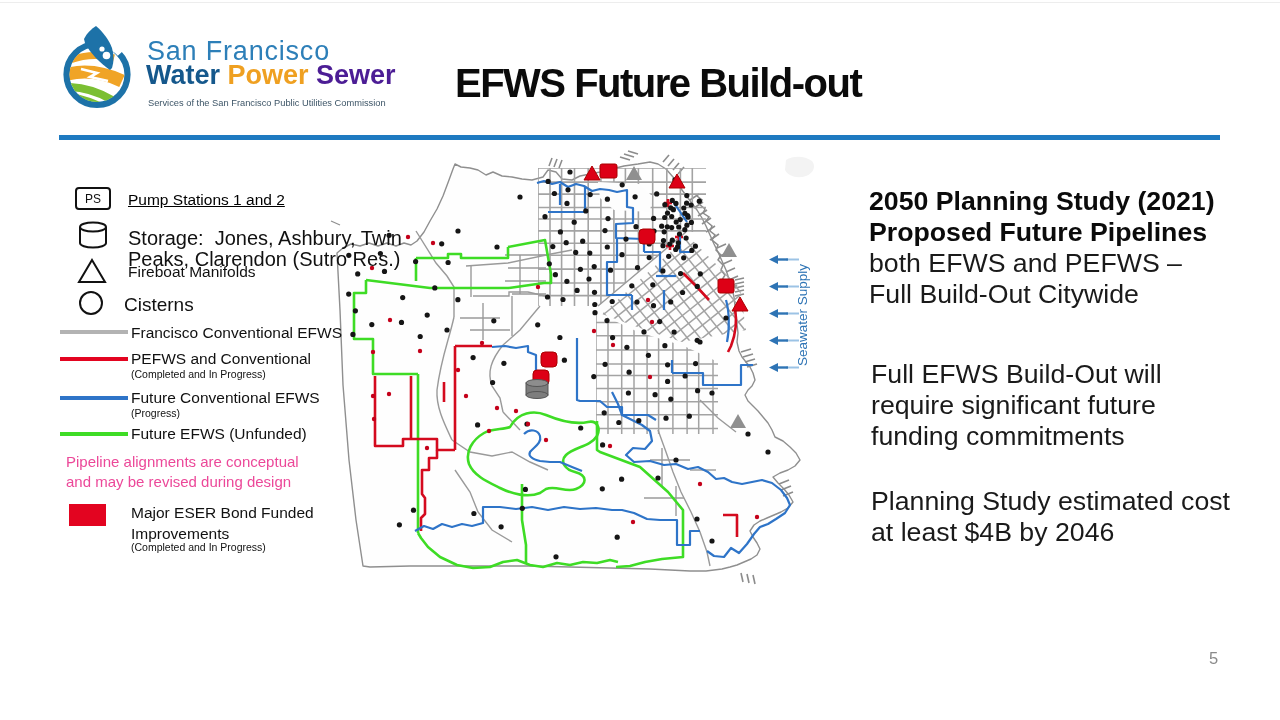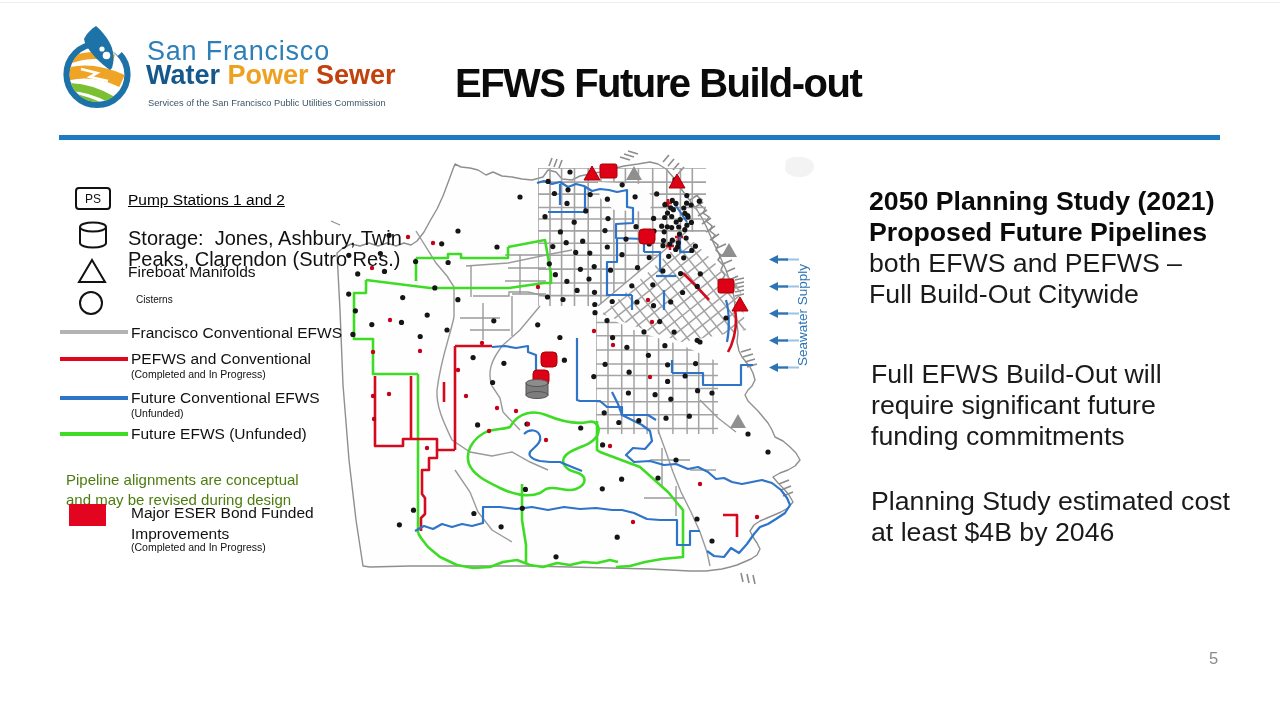--- a/index.html
+++ b/index.html
@@ -28,21 +28,21 @@
 <path d="M 25,45 L 41,49 L 34,53 L 52,57" fill="none" stroke="#fff" stroke-width="2.6"></path>
 </g>
 
 <path d="M 40,2 C 47,8 53,16 56,24 C 58,31 58,38 56,44 L 54,46 C 44,39 34,29 29,19 L 28,15 C 31,9 35,5 40,2 Z" fill="#1d72a8"></path>
 <circle cx="46" cy="25" r="2.6" fill="#fff"></circle>
 <circle cx="50.5" cy="31.5" r="3.8" fill="#fff"></circle>
 </svg>
 
 <div class="abs" style="left:147px;top:36px;font-size:27px;letter-spacing:0.8px;color:#2d7fb8;text-align:right;">San Francisco</div>
 
-<div class="abs" style="left:146px;top:60px;font-size:27px;font-weight:bold;letter-spacing:0px;"><span style="color:#15588c;">Water</span> <span style="color:#efa021;">Power</span> <span style="color:#c2410c;">Sewer</span></div>
+<div class="abs" style="left:146px;top:60px;font-size:27px;font-weight:bold;letter-spacing:0px;"><span style="color:#15588c;">Water</span> <span style="color:#efa021;">Power</span> <span style="color:#4c1d95;">Sewer</span></div>
 
 <div class="abs" style="left:148px;top:98px;font-size:9.3px;color:#3d5567;">Services of the San Francisco Public Utilities Commission</div>
 
 <div class="abs" style="left:455px;top:61px;font-size:40px;font-weight:bold;color:#0b0b0b;letter-spacing:-1.5px;">EFWS Future Build-out</div>
 
 <div class="abs" style="left:59px;top:135px;width:1161px;height:5px;background:#1e7ac1;"></div>
 
 <svg width="1280" height="720" viewBox="0 0 1280 720" style="position:absolute;left:0;top:0;">
 <defs>
 <clipPath id="cgrid1">
@@ -556,43 +556,43 @@
 <svg class="abs" style="left:76px;top:257px;" width="32" height="28" viewBox="0 0 32 28">
     <path d="M 16,3 L 29,25 H 3 Z" fill="none" stroke="#111" stroke-width="2"></path>
   </svg>
 
 <div class="abs" style="left:128px;top:263px;font-size:15.5px;color:#111;">Fireboat Manifolds</div>
 
 <svg class="abs" style="left:78px;top:290px;" width="26" height="26" viewBox="0 0 26 26">
     <circle cx="13" cy="13" r="11" fill="none" stroke="#111" stroke-width="2"></circle>
   </svg>
 
-<div class="abs" style="left:136px;top:294px;font-size:10px;color:#111;">Cisterns</div>
+<div class="abs" style="left:124px;top:294px;font-size:19px;color:#111;">Cisterns</div>
 
 <div class="abs" style="left:60px;top:330px;width:68px;height:4px;background:#b3b3b3;"></div>
 
 <div class="abs" style="left:131px;top:324px;font-size:15.5px;color:#111;">Francisco Conventional EFWS</div>
 
 <div class="abs" style="left:60px;top:357px;width:68px;height:4px;background:#e30420;"></div>
 
 <div class="abs" style="left:131px;top:350px;font-size:15.5px;color:#111;">PEFWS and Conventional</div>
 
 <div class="abs" style="left:131px;top:368px;font-size:10.5px;color:#111;">(Completed and In Progress)</div>
 
 <div class="abs" style="left:60px;top:396px;width:68px;height:4px;background:#2e74c8;"></div>
 
 <div class="abs" style="left:131px;top:389px;font-size:15.5px;color:#111;">Future Conventional EFWS</div>
 
-<div class="abs" style="left:131px;top:407px;font-size:10.5px;color:#111;">(Unfunded)</div>
+<div class="abs" style="left:131px;top:407px;font-size:10.5px;color:#111;">(Progress)</div>
 
 <div class="abs" style="left:60px;top:432px;width:68px;height:4px;background:#3edc25;"></div>
 
 <div class="abs" style="left:131px;top:425px;font-size:15.5px;color:#111;">Future EFWS (Unfunded)</div>
 
-<div class="abs" style="left:66px;top:452px;font-size:15px;color:#4d7c0f;line-height:19.5px;margin-top:18px;">Pipeline alignments are conceptual<br>and may be revised during design</div>
+<div class="abs" style="left:66px;top:452px;font-size:15px;color:#ec4899;line-height:19.5px;">Pipeline alignments are conceptual<br>and may be revised during design</div>
 
 <div class="abs" style="left:69px;top:504px;width:37px;height:22px;background:#e30420;"></div>
 
 <div class="abs" style="left:131px;top:502px;font-size:15.5px;color:#111;line-height:21px;">Major ESER Bond Funded<br>Improvements</div>
 
 <div class="abs" style="left:131px;top:541px;font-size:10.5px;color:#111;">(Completed and In Progress)</div>
 
 <div class="abs" style="left:869px;top:186px;font-size:26.7px;font-weight:bold;color:#0b0b0b;line-height:31px;">2050 Planning Study (2021)<br>Proposed Future Pipelines</div>
 
 <div class="abs" style="left:869px;top:248px;font-size:26.7px;color:#1a1a1a;line-height:31px;">both EFWS and PEFWS –<br>Full Build-Out Citywide</div>

